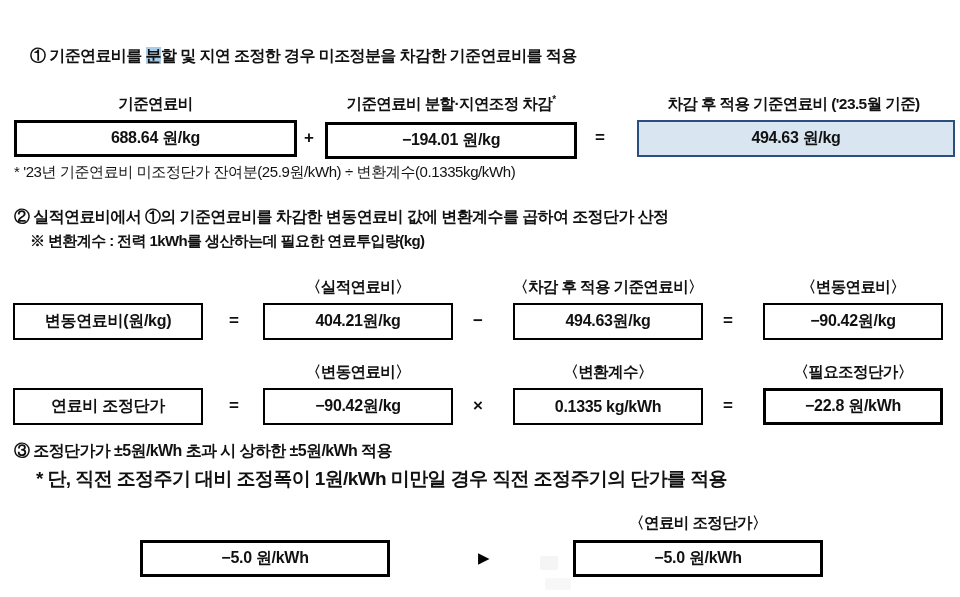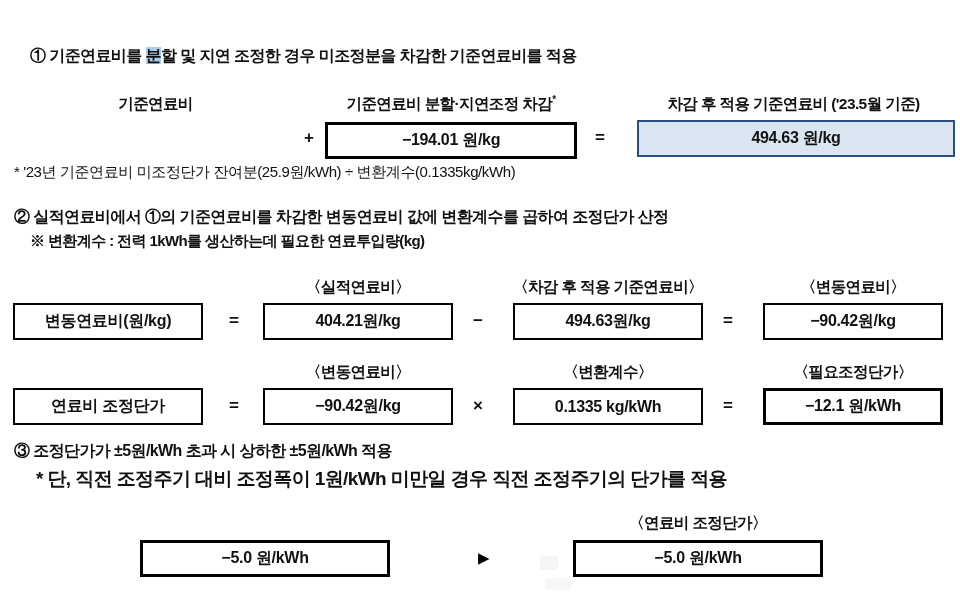--- a/index.html
+++ b/index.html
@@ -93,20 +93,21 @@
   <div class="abs step-text" style="left:30px; top:46px;">
     <span>① 기준연료비를 </span><span class="hl">분</span><span>할 및 지연 조정한 경우 미조정분을 차감한 기준연료비를 적용</span>
   </div>
 
   <div class="abs bhead" style="left:14px; top:94px; width:283px;">기준연료비</div>
   <div class="abs bhead" style="left:315px; top:94px; width:272px;">
     <span>기준연료비 분할·지연조정 차감</span><sup>*</sup>
   </div>
   <div class="abs bhead" style="left:627px; top:94px; width:333px;">차감 후 적용 기준연료비 ('23.5월 기준)</div>
 
+  <div class="abs vbox" style="left:14px; top:120px; width:283px; height:37px;">688.64 원/kg</div>
   <div class="abs op" style="left:298px; top:128px; width:22px;">+</div>
   <div class="abs vbox" style="left:325px; top:122px; width:252px; height:37px;">−194.01 원/kg</div>
   <div class="abs op" style="left:588px; top:128px; width:24px;">=</div>
   <div class="abs vbox blue" style="left:637px; top:120px; width:318px; height:37px;">494.63 원/kg</div>
 
   <div class="abs footnote" style="left:14px; top:163px;">* '23년 기준연료비 미조정단가 잔여분(25.9원/kWh) ÷ 변환계수(0.1335kg/kWh)</div>
 
   <div class="abs step-text" style="left:14px; top:207px;">② 실적연료비에서 ①의 기준연료비를 차감한 변동연료비 값에 변환계수를 곱하여 조정단가 산정</div>
   <div class="abs sub-note" style="left:30px; top:232px;">※ 변환계수 : 전력 1kWh를 생산하는데 필요한 연료투입량(kg)</div>
 
@@ -125,21 +126,21 @@
   <div class="abs bhead" style="left:263px; top:362px; width:190px;">〈변동연료비〉</div>
   <div class="abs bhead" style="left:483px; top:362px; width:250px;">〈변환계수〉</div>
   <div class="abs bhead" style="left:763px; top:362px; width:180px;">〈필요조정단가〉</div>
 
   <div class="abs vbox thin" style="left:13px; top:388px; width:190px; height:37px;">연료비 조정단가</div>
   <div class="abs op" style="left:222px; top:396px; width:24px;">=</div>
   <div class="abs vbox thin" style="left:263px; top:388px; width:190px; height:37px;">−90.42원/kg</div>
   <div class="abs op" style="left:466px; top:396px; width:24px;">×</div>
   <div class="abs vbox thin" style="left:513px; top:388px; width:190px; height:37px;">0.1335 kg/kWh</div>
   <div class="abs op" style="left:716px; top:396px; width:24px;">=</div>
-  <div class="abs vbox" style="left:763px; top:388px; width:180px; height:37px;">−12.1 원/kWh</div>
+  <div class="abs vbox" style="left:763px; top:388px; width:180px; height:37px;">−22.8 원/kWh</div>
 
   <div class="abs step-text" style="left:14px; top:441px;">③ 조정단가가 ±5원/kWh 초과 시 상하한 ±5원/kWh 적용</div>
   <div class="abs sub-note" style="left:36px; top:466px; font-size:19px;">* 단, 직전 조정주기 대비 조정폭이 1원/kWh 미만일 경우 직전 조정주기의 단가를 적용</div>
 
   <div class="abs bhead" style="left:140px; top:513px; width:250px;margin-top:40px;">〈상하한 적용단가〉</div>
   <div class="abs bhead" style="left:573px; top:513px; width:250px;">〈연료비 조정단가〉</div>
 
   <div class="abs wm" style="left:540px; top:556px; width:18px; height:14px; opacity:0.55;"></div>
   <div class="abs wm" style="left:545px; top:578px; width:26px; height:12px; opacity:0.45;"></div>
 

